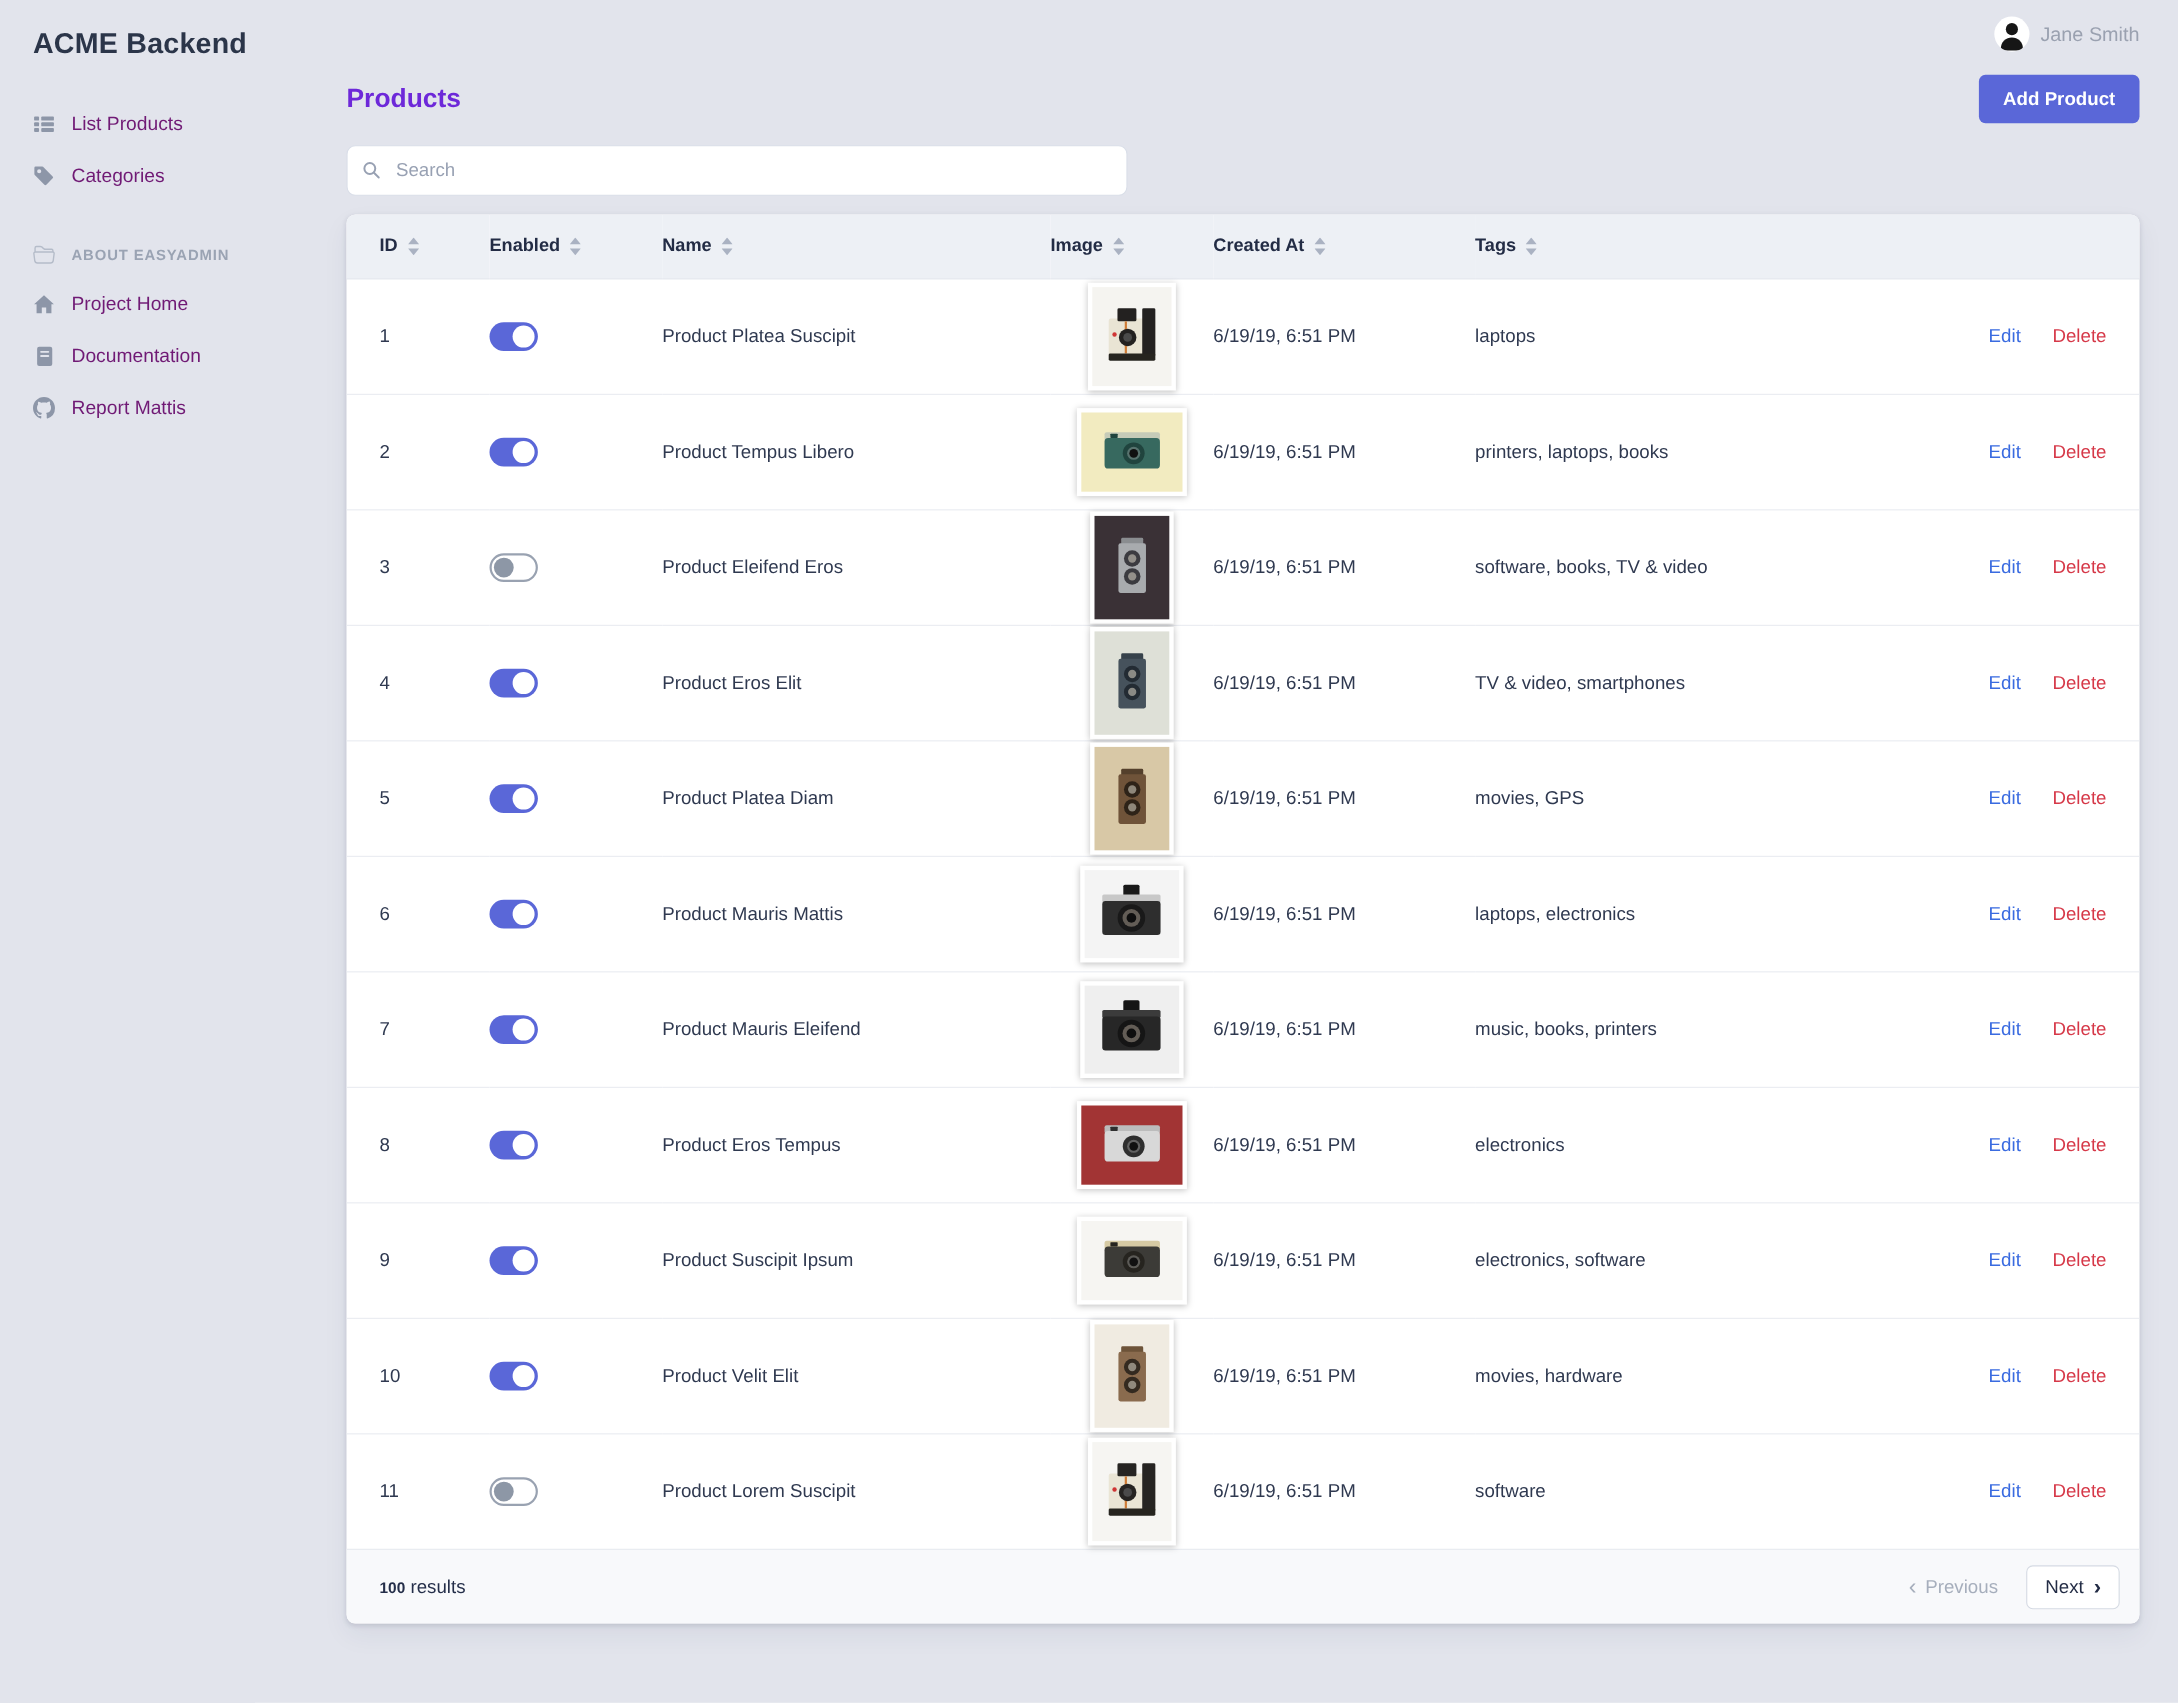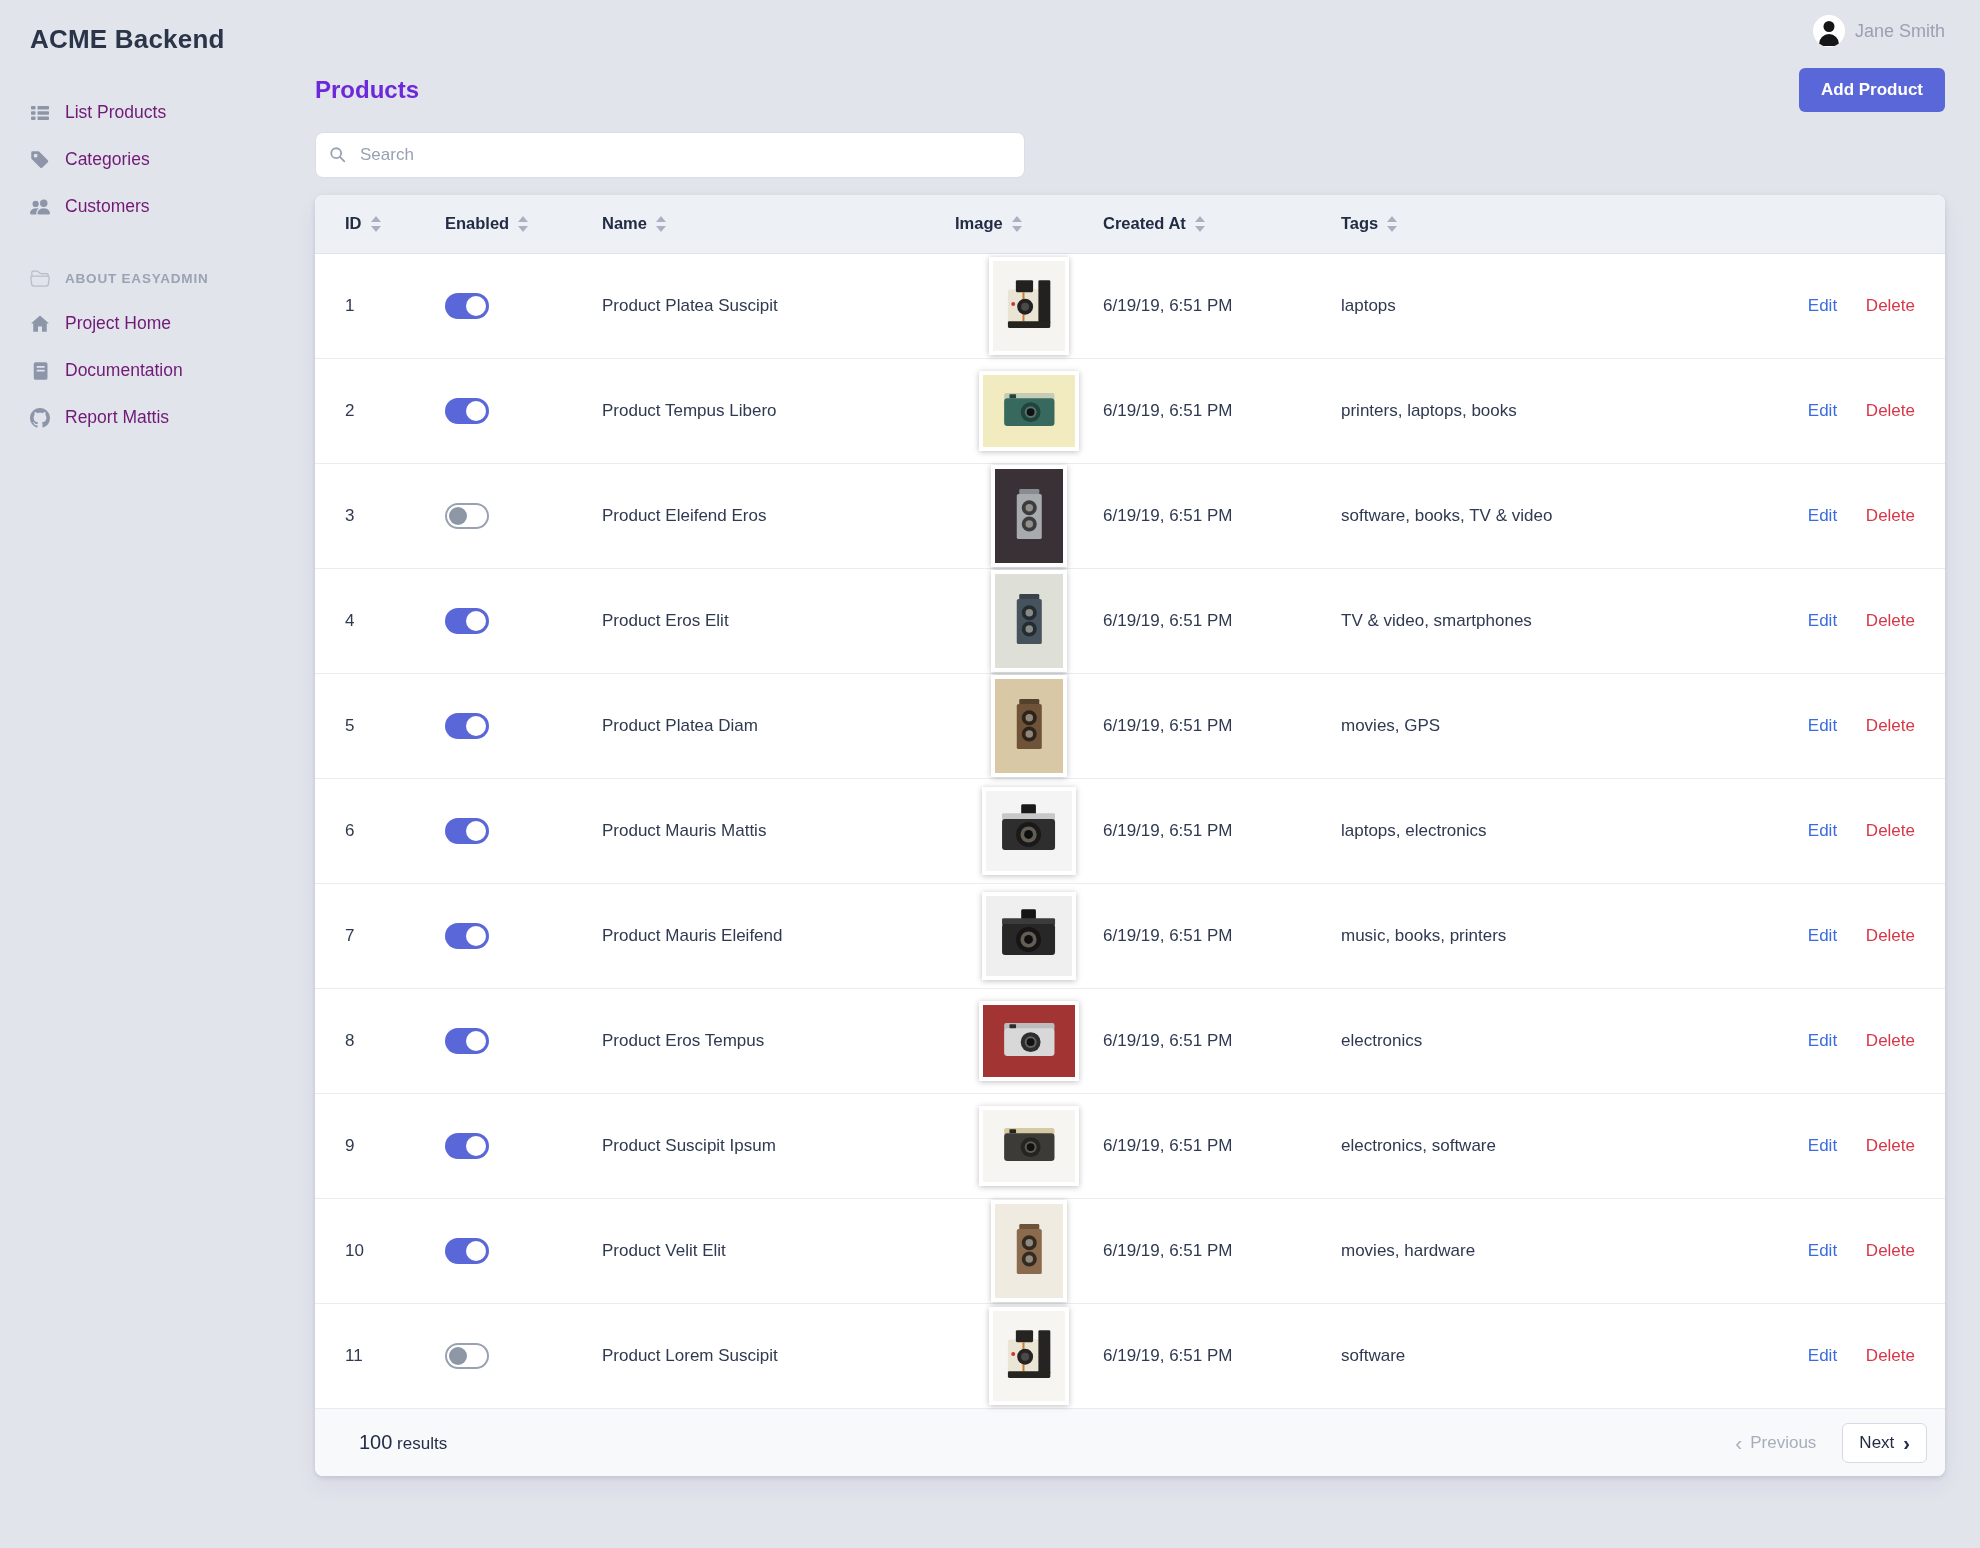--- a/index.html
+++ b/index.html
@@ -85,21 +85,21 @@
   .cam { display:none; width:92%; height:92%; }
   .v-polaroid .cam-polaroid { display:block; }
   .v-compact  .cam-compact  { display:block; }
   .v-slr      .cam-slr      { display:block; }
   .v-tlr      .cam-tlr      { display:block; }
 
   
   .cardfoot { height:68px; background:#f8f9fb; border-top:1px solid #e7eaf0;
     display:flex; align-items:center; justify-content:space-between; padding:0 18px 0 30px; }
   .results { font-size:17px; color:#242e49; }
-  .results .count { font-weight:normal; font-size:20px;margin-left:14px; }
+  .results .count { font-weight:bold; font-size:14px; }
   .pager { display:flex; align-items:center; gap:26px; }
   .prev { font-size:17px; color:#a6aebc; display:inline-flex; align-items:center; gap:8px; }
   .prev .chev { font-size:21px; line-height:1; }
   .next { display:inline-flex; align-items:center; gap:9px; background:#fff; border:1px solid #d5dae3;
     border-radius:6px; padding:9px 16px; font-size:17px; color:#232c45; cursor:pointer; font-family:inherit; }
   .next .chev { font-size:20px; line-height:1; font-weight:bold; }
 </style>
 </head>
 <body>
 
@@ -121,30 +121,20 @@
         </span>
         <span class="lbl">List Products</span>
       </div>
       <div class="nav-item">
         <span class="icon">
           <svg viewBox="0 0 16 16">
               <path fill-rule="evenodd" d="M2 1a1 1 0 0 0-1 1v4.586a1 1 0 0 0 .293.707l7 7a1 1 0 0 0 1.414 0l4.586-4.586a1 1 0 0 0 0-1.414l-7-7A1 1 0 0 0 6.586 1H2zm4 3.5a1.5 1.5 0 1 1-3 0 1.5 1.5 0 0 1 3 0z"></path>
             </svg>
         </span>
         <span class="lbl">Categories</span>
-      </div>
-      <div class="nav-item">
-        <span class="icon">
-          <svg viewBox="0 0 16 16">
-              <path d="M7 14s-1 0-1-1 1-4 5-4 5 3 5 4-1 1-1 1H7zm4-6a3 3 0 1 0 0-6 3 3 0 0 0 0 6z"></path>
-              <path d="M5.216 14A2.238 2.238 0 0 1 5 13c0-1.355.68-2.75 1.936-3.72A6.325 6.325 0 0 0 5 9c-4 0-5 3-5 4s1 1 1 1h4.216z"></path>
-              <path d="M4.5 8a2.5 2.5 0 1 0 0-5 2.5 2.5 0 0 0 0 5z"></path>
-            </svg>
-        </span>
-        <span class="lbl">Customers</span>
       </div>
 
       <div class="nav-section">
         <div class="section-head">
           <span class="icon">
             <svg viewBox="0 0 16 16">
                 <path d="M1 3.5A1.5 1.5 0 0 1 2.5 2h2.764c.958 0 1.76.56 2.311 1.184C7.985 3.648 8.48 4 9 4h4.5A1.5 1.5 0 0 1 15 5.5v.64c.57.265.94.876.856 1.546l-.64 5.124A2.5 2.5 0 0 1 12.733 15H3.266a2.5 2.5 0 0 1-2.481-2.19l-.64-5.124A1.5 1.5 0 0 1 1 6.14V3.5zM2 6h12v-.5a.5.5 0 0 0-.5-.5H9c-.964 0-1.71-.629-2.174-1.154C6.374 3.334 5.82 3 5.264 3H2.5a.5.5 0 0 0-.5.5V6zm-.367 1a.5.5 0 0 0-.496.562l.64 5.124A1.5 1.5 0 0 0 3.266 14h9.468a1.5 1.5 0 0 0 1.489-1.314l.64-5.124A.5.5 0 0 0 14.367 7H1.633z"></path>
               </svg>
           </span>
           <span class="lbl">ABOUT EASYADMIN</span>

